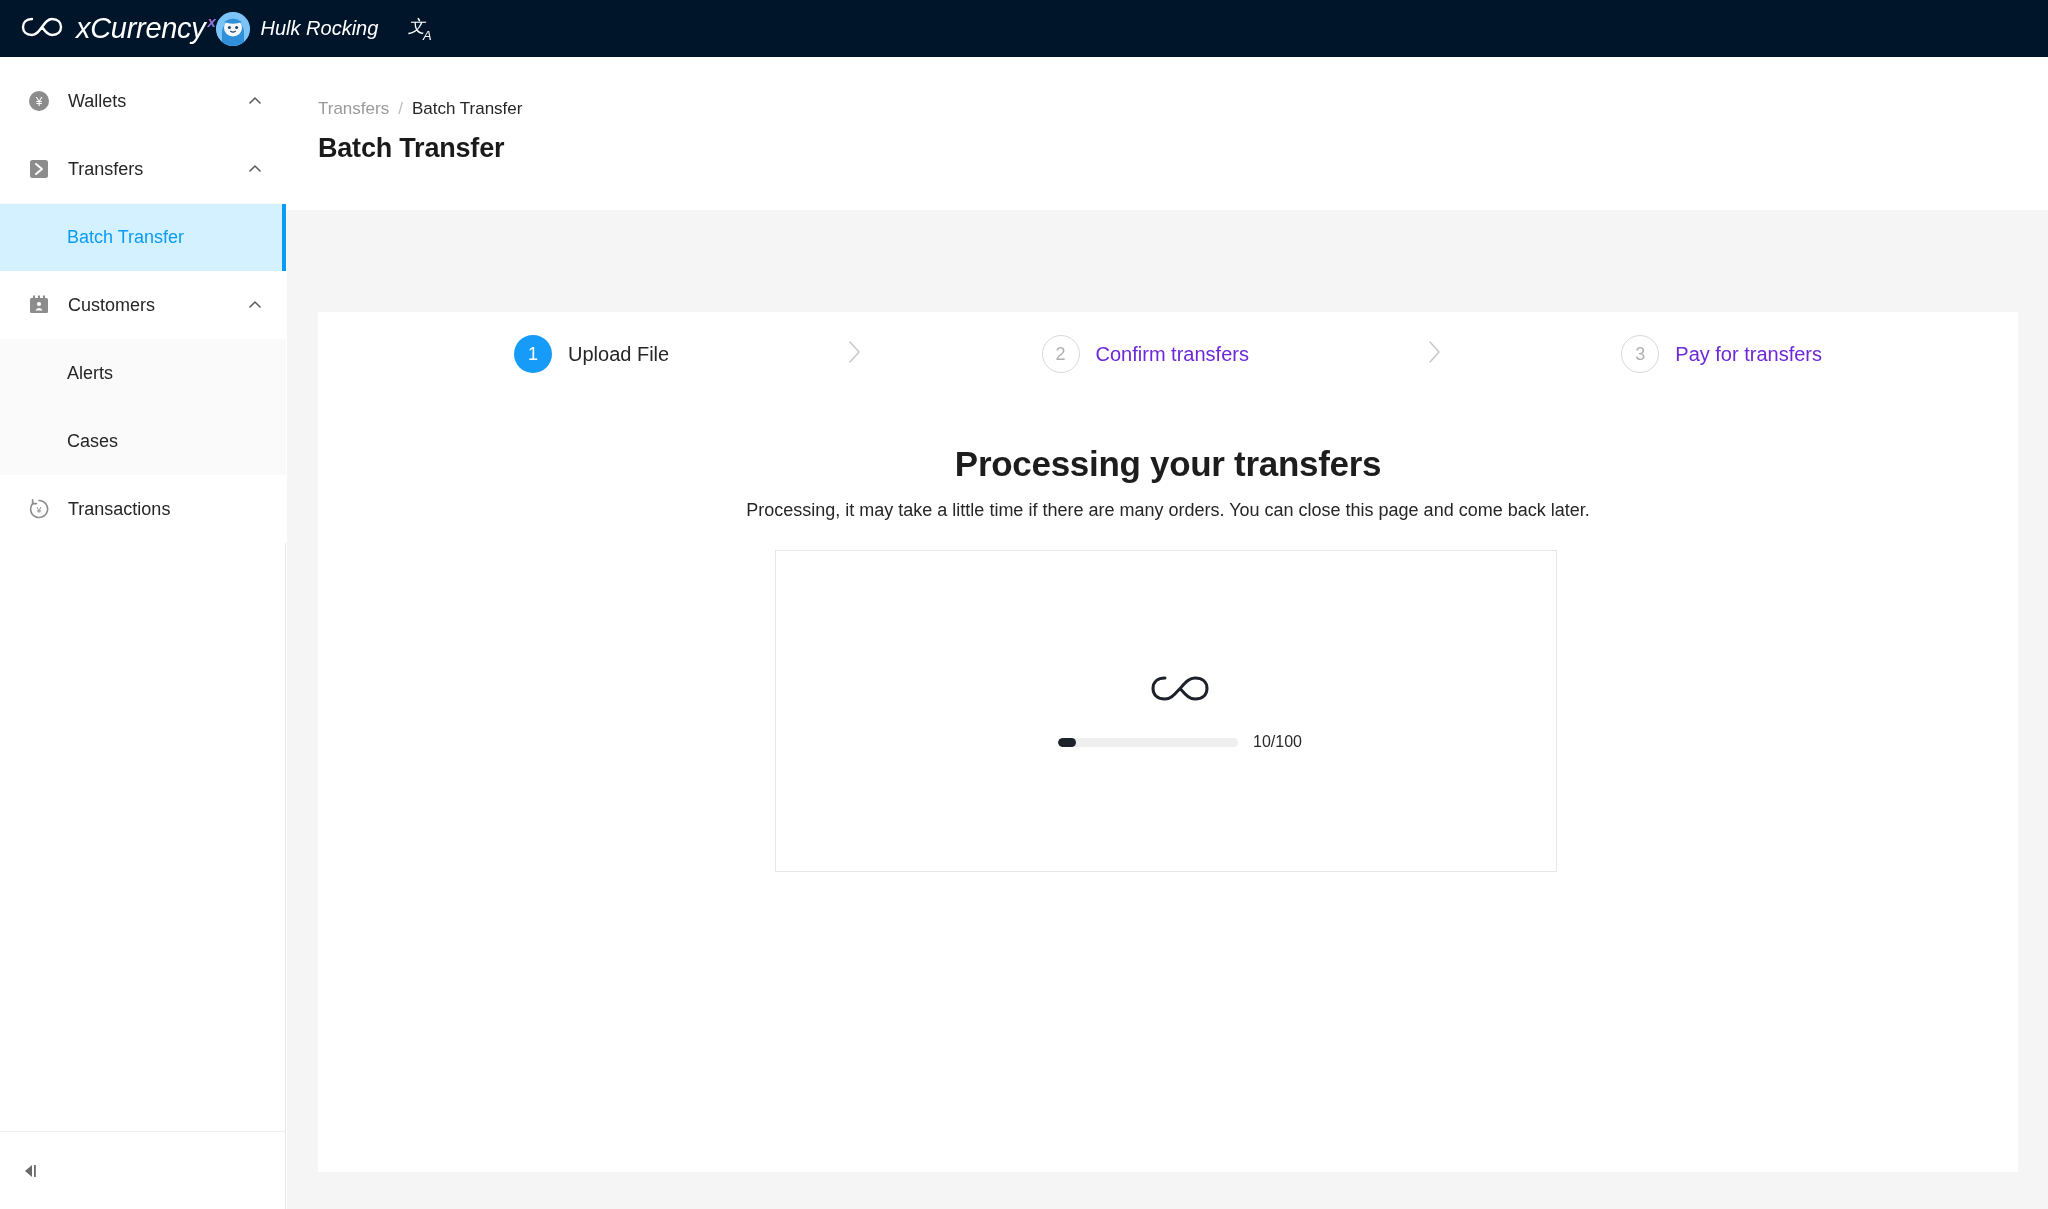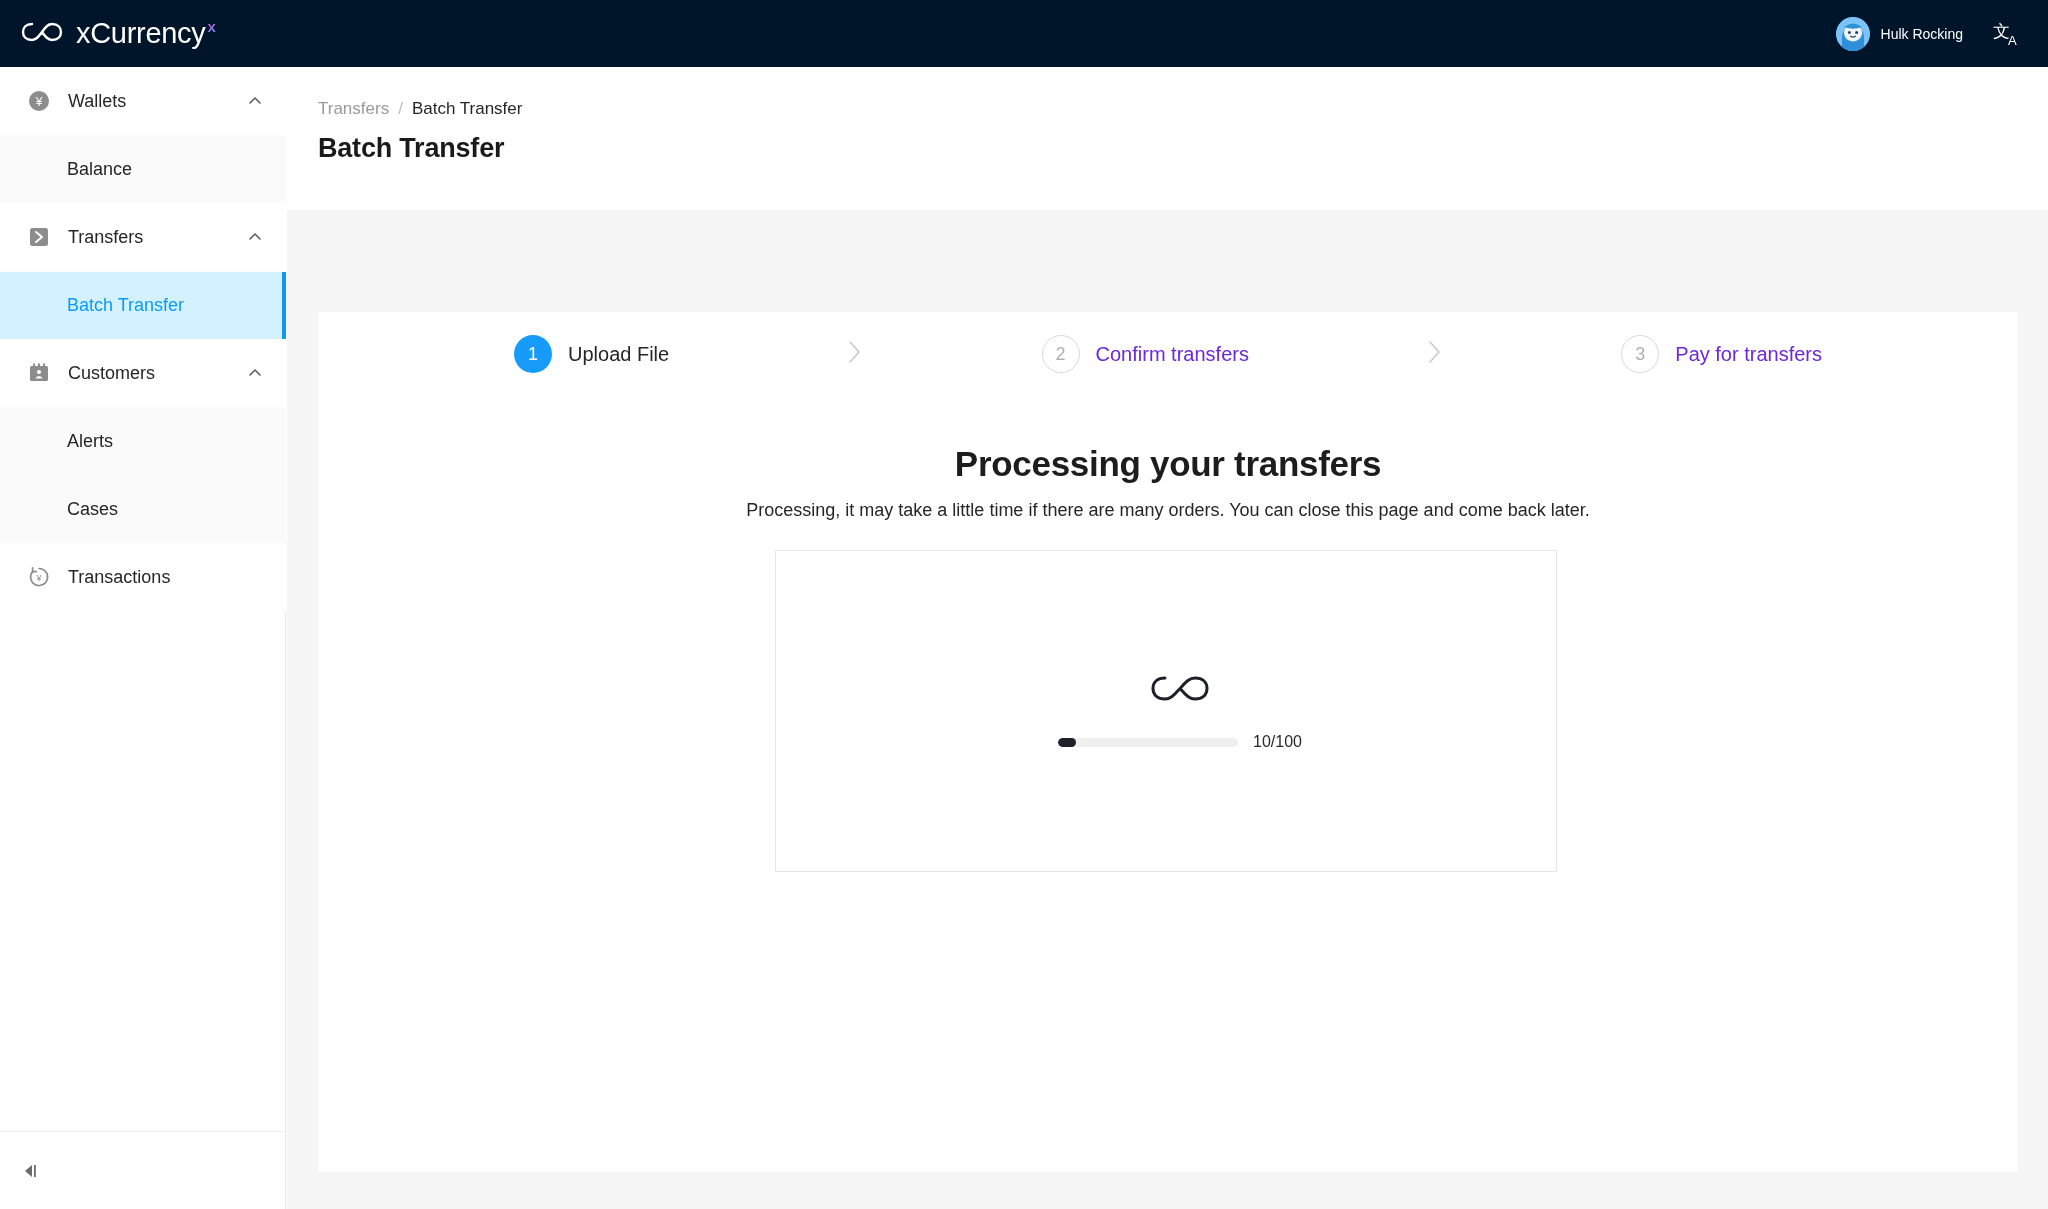--- a/index.html
+++ b/index.html
@@ -9,25 +9,25 @@
     overflow: hidden;
     font-family: "Liberation Sans", sans-serif;
     background: #ffffff;
     -webkit-font-smoothing: antialiased;
   }
 
   
   .topbar {
     position: absolute;
     top: 0; left: 0;
-    width: 2048px; height: 67px;
+    width: 2048px; height: 57px;
     background: #001529;
     display: flex;
     align-items: center;
-    justify-content: space-between;
+    font-style: italic;
   }
   .brand {
     display: flex;
     align-items: center;
     gap: 12px;
     padding-left: 20px;
   }
   .brand-logo { display:block; }
   .brand-text {
     color: #ffffff;
@@ -54,21 +54,21 @@
     padding-right: 26px;
   }
   .user-chip { display: flex; align-items: center; gap: 11px; cursor: pointer; }
   .avatar {
     width: 34px; height: 34px; border-radius: 50%;
     background: #4aa8f0;
     display: flex; align-items: center; justify-content: center;
     overflow: hidden;
     flex: none;
   }
-  .user-name { color: #ffffff; font-size: 14px; }
+  .user-name { color: #ffffff; font-size: 20px; }
   .lang-btn { cursor: pointer; display:flex; align-items:center; }
 
   
   .sidebar {
     position: absolute;
     top: 67px; left: 0;
     width: 286px;
     height: 1142px;
     background: #ffffff;
     border-right: 1px solid #e8e8e8;
@@ -289,23 +289,20 @@
           <text x="11" y="16" text-anchor="middle" font-family="Liberation Sans, sans-serif" font-size="12" fill="#ffffff">¥</text>
         </svg>
       </span>
       <span class="nav-group-label">Wallets</span>
       <span class="chev">
         <svg width="14" height="14" viewBox="0 0 14 14">
             <path d="M2 9 L7 4 L12 9" fill="none" stroke="#5c5c5c" stroke-width="1.6" stroke-linecap="round" stroke-linejoin="round"></path>
           </svg>
       </span>
     </div>
-    <div class="nav-sub">
-      <span>Balance</span>
-    </div>
 
     <div class="nav-group-header">
       <span class="nav-ico">
         <svg width="22" height="22" viewBox="0 0 22 22">
           <rect x="2" y="2" width="18" height="18" rx="2.5" fill="#8c8c8c"></rect>
           <path d="M8 6 L14 11 L8 16" fill="none" stroke="#ffffff" stroke-width="2" stroke-linecap="round" stroke-linejoin="round"></path>
         </svg>
       </span>
       <span class="nav-group-label">Transfers</span>
       <span class="chev">

